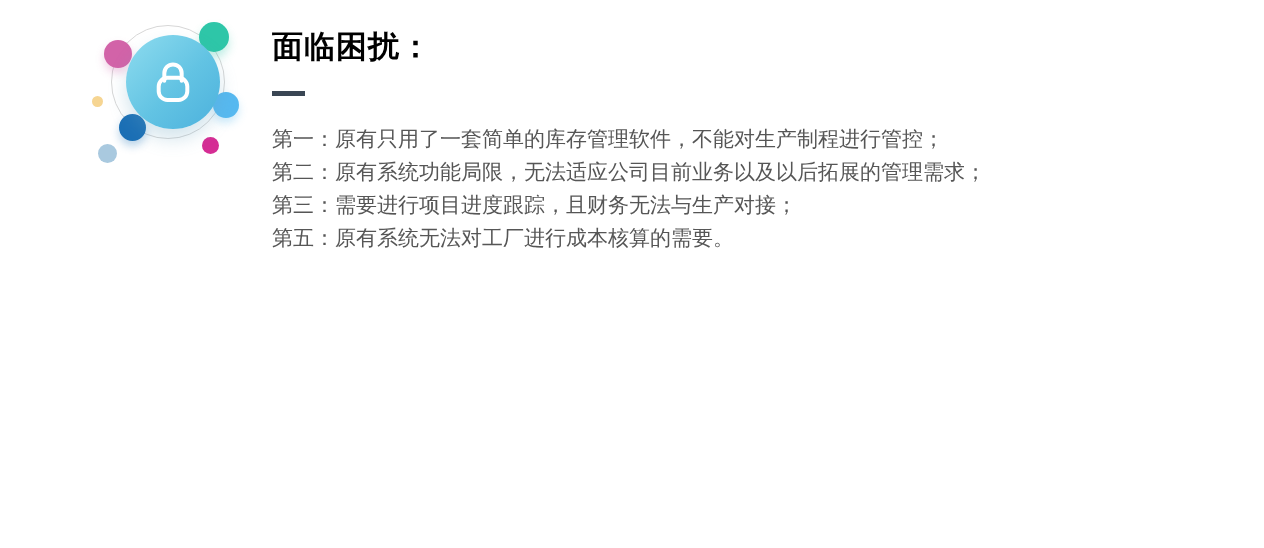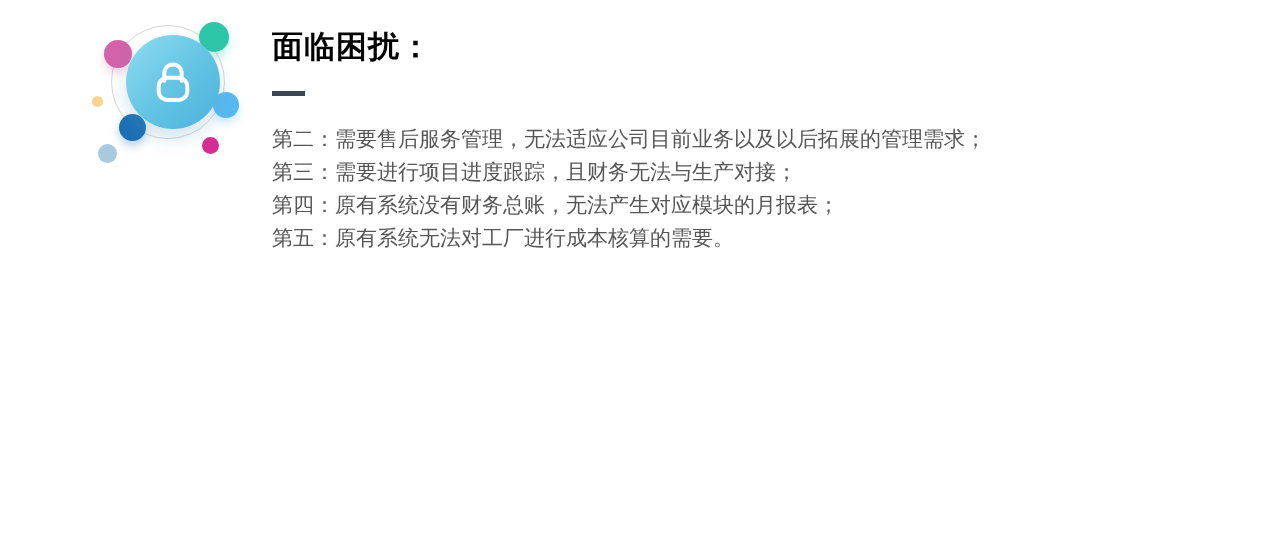--- a/index.html
+++ b/index.html
@@ -73,20 +73,20 @@
           <rect x="13.5" y="27.5" width="33" height="25.5" rx="10" stroke="#ffffff" stroke-width="4.6"></rect>
         </svg>
       </span>
     </div>
   </div>
 
   <div class="content">
     <h1 class="title">面临困扰：</h1>
     <div class="title-dash"></div>
     <div class="body-text">
-      <div class="issue-line">第二：需要售后服务管理，无法适应公司目前业务以及以后拓展的管理需求；</div>
+      <div class="issue-line">第一：原有只用了一套简单的库存管理软件，不能对生产制程进行管控；</div>
+      <div class="issue-line">第二：原有系统功能局限，无法适应公司目前业务以及以后拓展的管理需求；</div>
       <div class="issue-line">第三：需要进行项目进度跟踪，且财务无法与生产对接；</div>
-      <div class="issue-line">第四：原有系统没有财务总账，无法产生对应模块的月报表；</div>
       <div class="issue-line">第五：原有系统无法对工厂进行成本核算的需要。</div>
     </div>
   </div>
 
 </div>
 
 </body></html>

